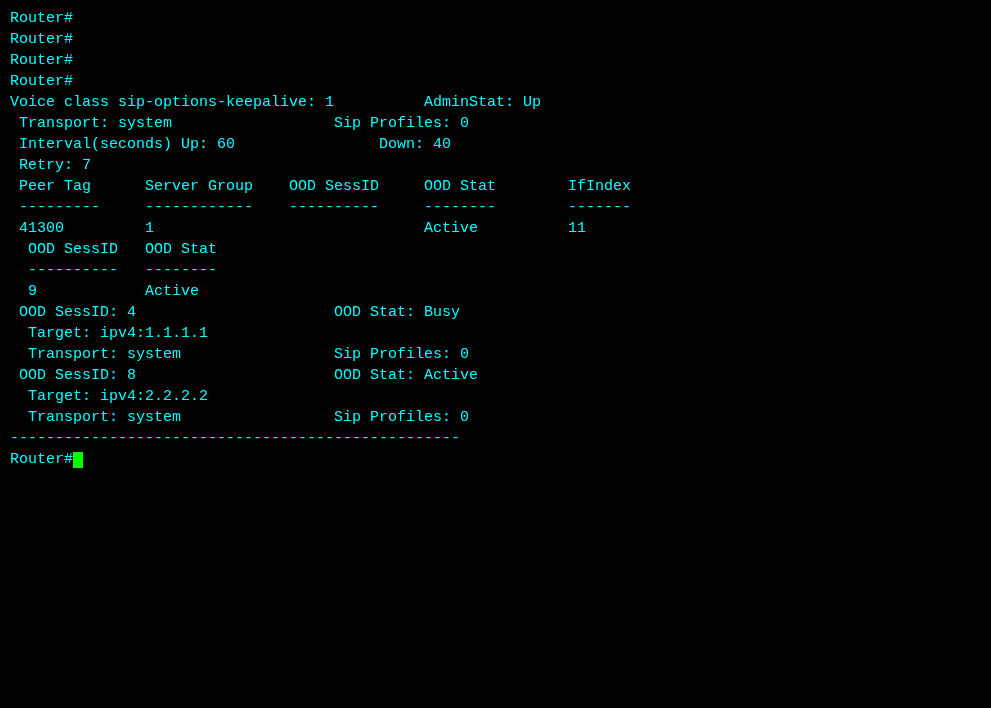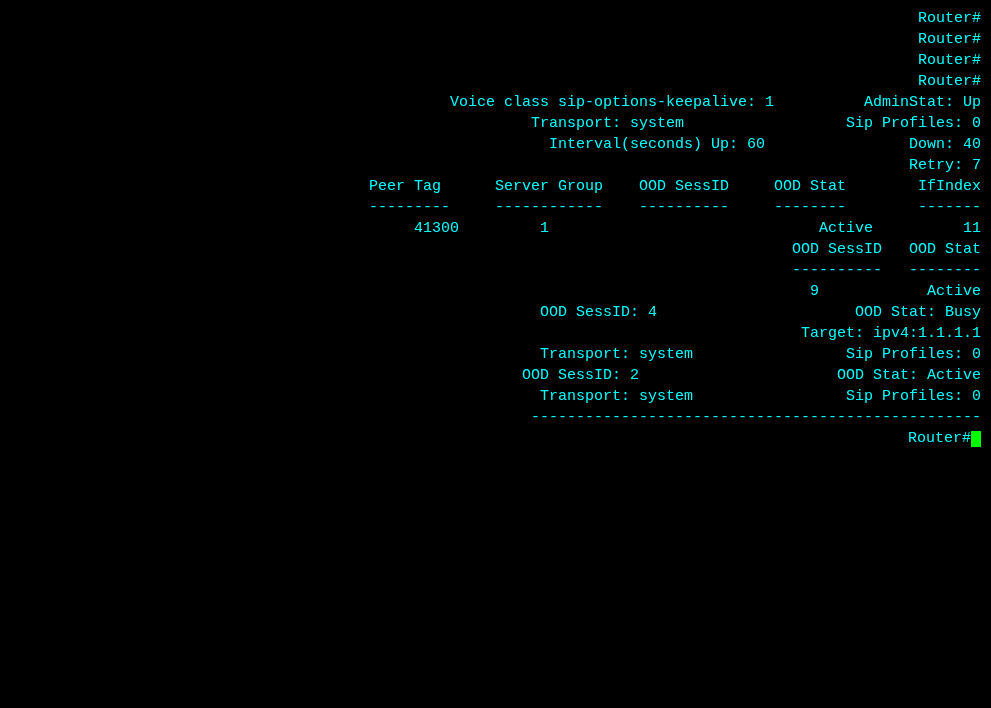--- a/index.html
+++ b/index.html
@@ -1,19 +1,18 @@
 <!DOCTYPE html>
 <html><head>
   <meta charset="utf-8">
   <style>
     * {
       margin: 0;
       padding: 0;
       box-sizing: border-box;
-      text-align: right;
     }
 
     body {
       background-color: #000000;
       color: #00ffff;
       font-family: 'Courier New', Courier, monospace;
       font-size: 15px;
       line-height: 1.4;
       width: 991px;
       height: 708px;
@@ -58,19 +57,20 @@
     <span class="line"> 41300         1                              Active          11</span>
     <span class="line"></span>
     <span class="line">  OOD SessID   OOD Stat</span>
     <span class="line">  ----------   --------</span>
     <span class="line">  9            Active</span>
     <span class="line"></span>
     <span class="line"> OOD SessID: 4                      OOD Stat: Busy</span>
     <span class="line">  Target: ipv4:1.1.1.1</span>
     <span class="line">  Transport: system                 Sip Profiles: 0</span>
     <span class="line"></span>
-    <span class="line"> OOD SessID: 2                      OOD Stat: Active</span>
+    <span class="line"> OOD SessID: 8                      OOD Stat: Active</span>
+    <span class="line">  Target: ipv4:2.2.2.2</span>
     <span class="line">  Transport: system                 Sip Profiles: 0</span>
     <span class="line"></span>
     <span class="line">--------------------------------------------------</span>
     <span class="line"></span>
     <span class="line">Router#<span class="cursor"></span></span>
   </div>
 
 </body></html>

